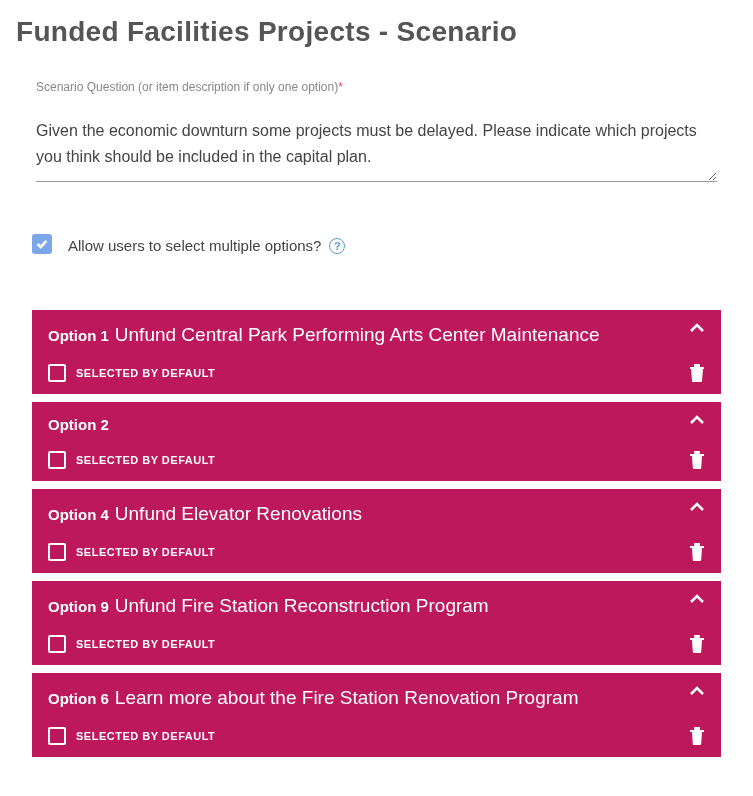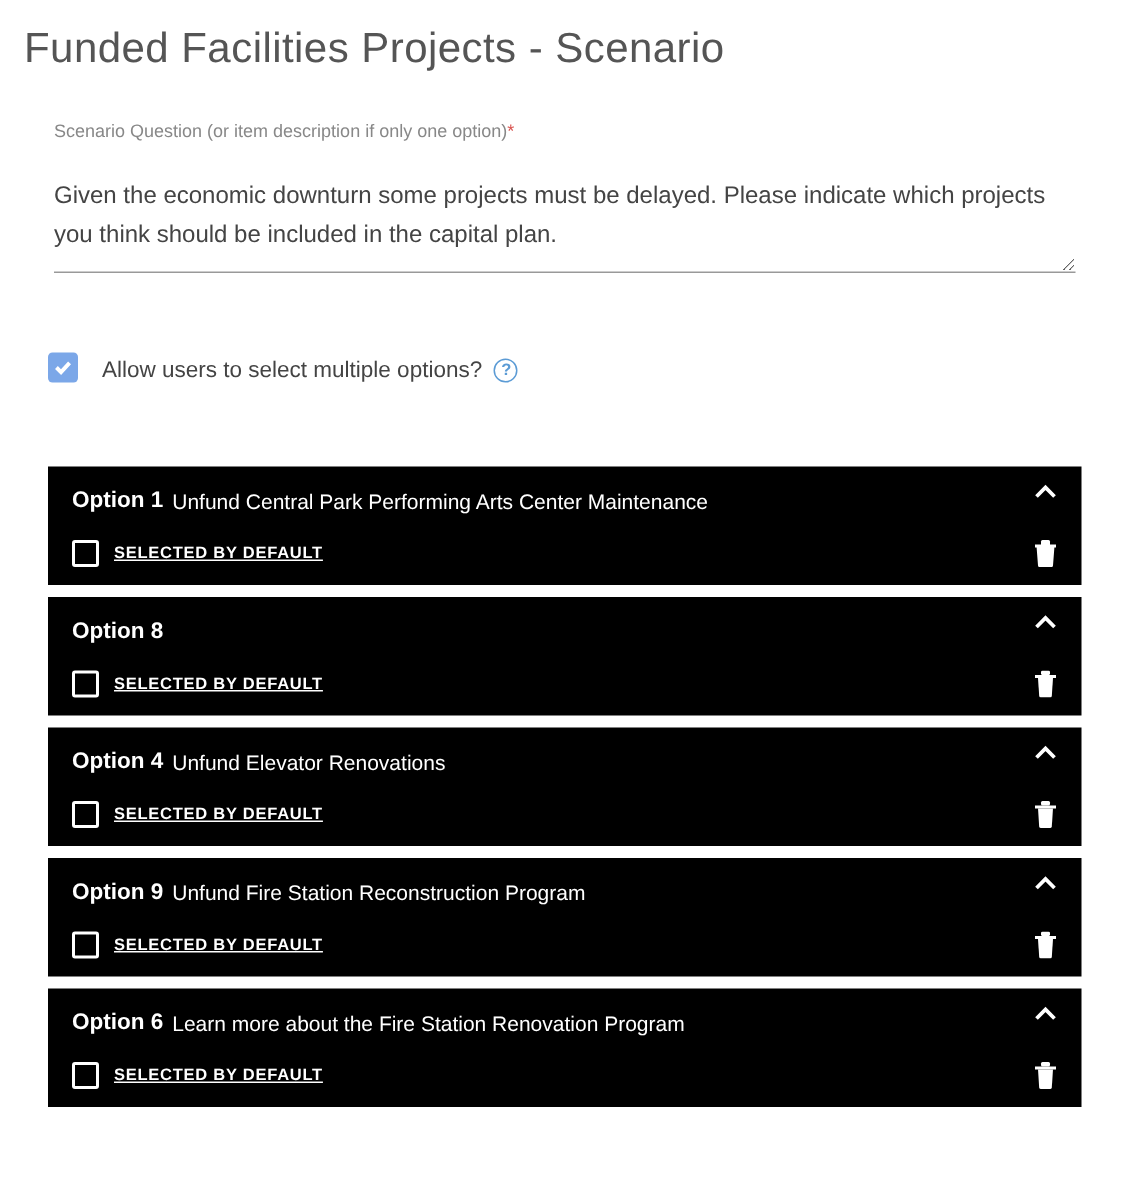--- a/index.html
+++ b/index.html
@@ -9,21 +9,21 @@
     }
     body {
       font-family: -apple-system, BlinkMacSystemFont, "Segoe UI", Arial, sans-serif;
       background: #fff;
       padding: 16px;
       width: 753px;
       color: #333;
     }
     .page-title {
       font-size: 28px;
-      font-weight: 400;
+      font-weight: 700;
       color: #555;
       margin-bottom: 32px;
       letter-spacing: 0.3px;
     }
     .question-section {
       padding: 0 20px;
       margin-bottom: 48px;
     }
     .field-label {
       font-size: 12px;
@@ -89,38 +89,38 @@
       justify-content: center;
       font-size: 11px;
       color: #5b9bd5;
       font-weight: bold;
       cursor: pointer;
     }
     .options-container {
       padding: 0 16px;
     }
     .option-card {
-      background: #000000;
+      background: #be185d;
       color: #fff;
       margin-bottom: 8px;
       padding: 14px 16px 12px 16px;
       position: relative;
     }
     .option-header {
       display: flex;
       align-items: center;
       margin-bottom: 18px;
     }
     .option-num {
       font-weight: 700;
       font-size: 15px;
       margin-right: 6px;
     }
     .option-title {
-      font-size: 14px;
+      font-size: 19px;
       font-weight: 300;
       flex: 1;
     }
     .chevron {
       position: absolute;
       top: 10px;
       right: 16px;
       cursor: pointer;
     }
     .chevron svg {
@@ -145,21 +145,20 @@
       border: 2px solid #fff;
       border-radius: 2px;
       margin-right: 10px;
       cursor: pointer;
       background: transparent;
     }
     .default-label {
       font-size: 11px;
       font-weight: 700;
       letter-spacing: 0.5px;
-      text-decoration: underline;
     }
     .delete-btn {
       cursor: pointer;
       display: flex;
       align-items: center;
     }
     .delete-btn svg {
       width: 16px;
       height: 18px;
       fill: #fff;
@@ -210,21 +209,21 @@
             <rect x="1" y="3" width="14" height="2" fill="#fff"></rect>
             <rect x="5" y="0" width="6" height="3" rx="1" fill="#fff"></rect>
             <path d="M3 5 L13 5 L12.2 17 Q12.1 18 11 18 L5 18 Q3.9 18 3.8 17 Z" fill="#fff"></path>
           </svg>
       </div>
     </div>
   </div>
 
   <div class="option-card">
     <div class="option-header">
-      <span class="option-num">Option 8</span>
+      <span class="option-num">Option 2</span>
     </div>
     <div class="chevron">
       <svg viewBox="0 0 16 10">
           <path d="M2 8 L8 2 L14 8"></path>
         </svg>
     </div>
     <div class="option-footer">
       <div class="default-group">
         <div class="default-checkbox"></div>
         <span class="default-label">SELECTED BY DEFAULT</span>

